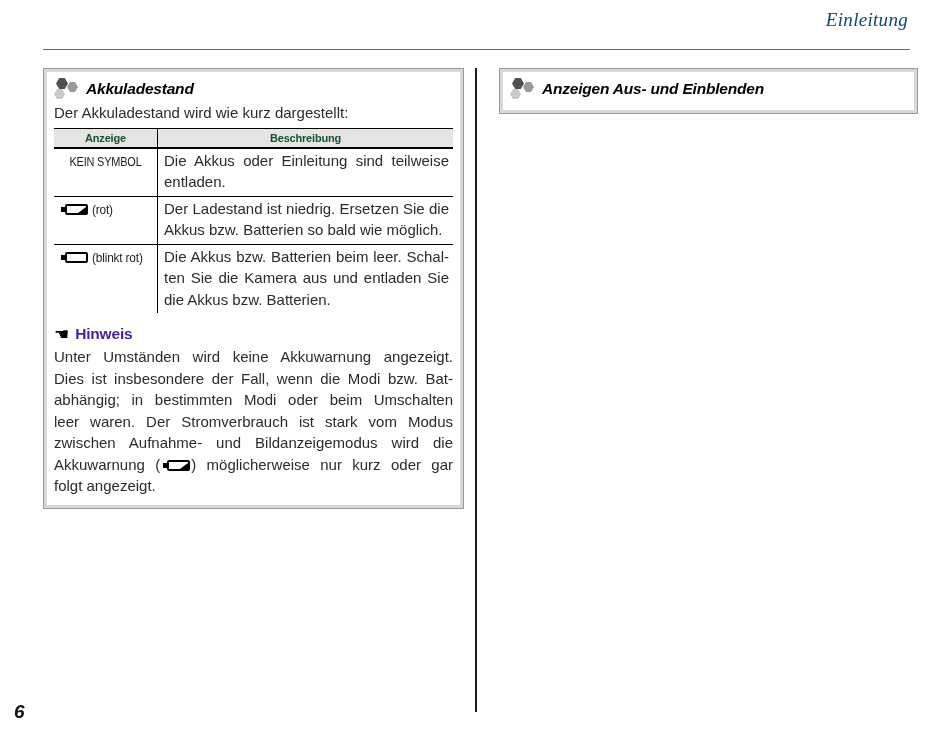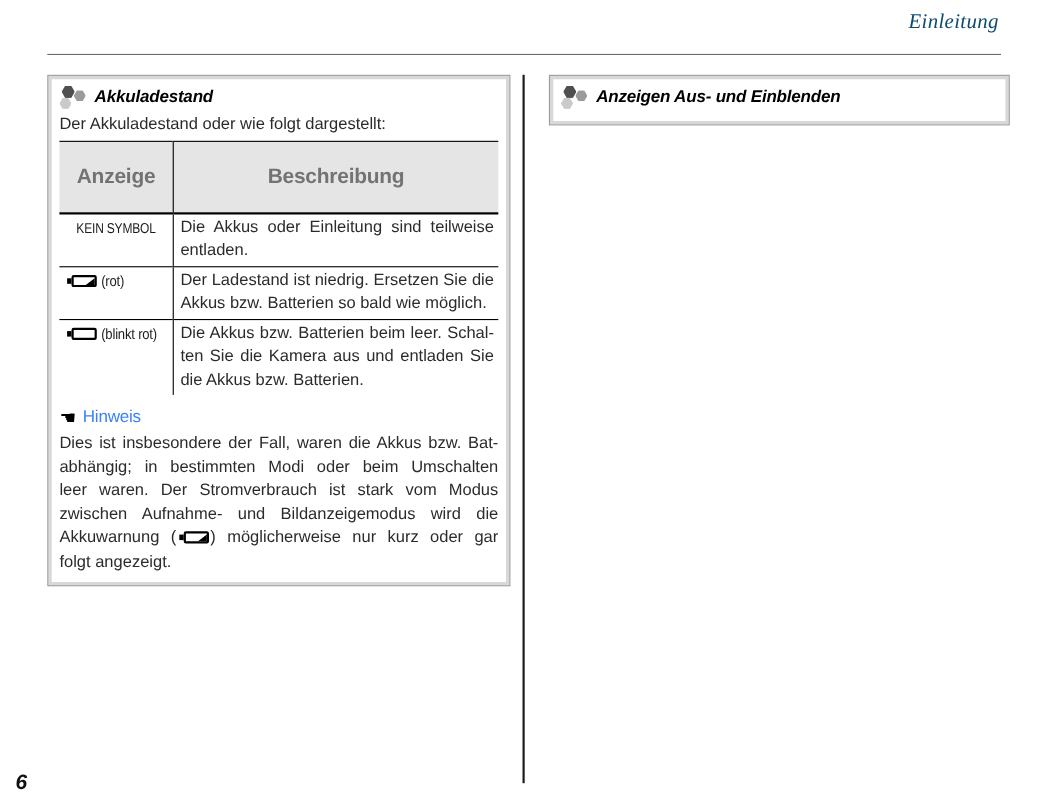--- a/index.html
+++ b/index.html
@@ -48,22 +48,22 @@
   .body-text{font-size:15px;line-height:21.5px;color:#2b2b2b;}
   .jline{text-align:justify;text-align-last:justify;}
   .jline.last{text-align-last:left;}
   .b{font-weight:bold;letter-spacing:-.2px;color:#000;}
   
   table.status-table{
     border-collapse:collapse;width:100%;margin-top:4px;
     border-top:1.5px solid #000;
   }
   table.status-table th{
-    background:#e5e5e5;font-size:19px;font-weight:bold;color:#737373;
-    padding:21px 2px;border-bottom:2.5px solid #000;letter-spacing:-.2px;
+    background:#e5e5e5;font-size:11px;font-weight:bold;color:#14532d;
+    padding:3px 2px;border-bottom:2.5px solid #000;letter-spacing:-.2px;
   }
   table.status-table td{
     vertical-align:top;font-size:15px;line-height:21.5px;
   }
   table.status-table tr + tr td{border-top:1.5px solid #000;}
   .col-ind{width:99px;border-right:1.5px solid #000;}
   td.col-ind{padding:2px 2px 3px 2px;white-space:nowrap;}
   td.col-desc{padding:1px 4px 3px 6px;}
   .no-symbol{
     display:block;text-align:center;font-size:13px;letter-spacing:-.2px;
@@ -86,42 +86,42 @@
   .batt.low::after{ 
     content:"";position:absolute;right:0;bottom:0;width:0;height:0;
     border-style:solid;border-width:0 0 6px 8px;
     border-color:transparent transparent #000 transparent;
   }
   .jline .batt{margin-left:7px;margin-right:1px;}
   
   .note-heading{display:flex;align-items:center;gap:6px;margin:12px 0 3px 0;}
   .note-hand{font-size:17px;line-height:17px;color:#000;
     font-family:"DejaVu Sans", sans-serif;}
-  .note-title{font-weight:normal;font-size:15.5px;color:#3b82f6;letter-spacing:-.2px;}
+  .note-title{font-weight:bold;font-size:15.5px;color:#4c1d95;letter-spacing:-.2px;}
 </style>
 </head>
 <body>
 
 <div id="page">
 
   <div class="header-title">Einleitung</div>
   <div class="top-rule"></div>
   <div class="col-divider"></div>
 
   <div class="info-box" id="left-box">
     <div class="box-heading">
       <span class="hexcluster">
         <span class="hex dark"></span>
         <span class="hex mid"></span>
         <span class="hex light"></span>
       </span>
       <span class="title">Akkuladestand</span>
     </div>
 
-    <div class="body-text">Der Akkuladestand oder wie folgt dargestellt:</div>
+    <div class="body-text">Der Akkuladestand wird wie kurz dargestellt:</div>
 
     <table class="status-table">
       <tbody>
           <tr>
         <th class="col-ind">Anzeige</th>
         <th>Beschreibung</th>
       </tr>
       <tr>
         <td class="col-ind">
           <span class="no-symbol">KEIN SYMBOL</span>
@@ -157,21 +157,22 @@
             </td>
       </tr>
     </tbody>
       </table>
 
     <div class="note-heading">
       <span class="note-hand">☚</span>
       <span class="note-title">Hinweis</span>
     </div>
     <div class="body-text">
-        <div class="jline">Dies ist insbesondere der Fall, waren die Akkus bzw. Bat-</div>
+        <div class="jline">Unter Umständen wird keine Akkuwarnung angezeigt.</div>
+        <div class="jline">Dies ist insbesondere der Fall, wenn die Modi bzw. Bat-</div>
         <div class="jline">abhängig; in bestimmten Modi oder beim Umschalten</div>
         <div class="jline">leer waren. Der Stromverbrauch ist stark vom Modus</div>
         <div class="jline">zwischen Aufnahme- und Bildanzeigemodus wird die</div>
         <div class="jline">Akkuwarnung (<span class="batt low"></span>) möglicherweise nur kurz oder gar</div>
         <div class="jline last">folgt angezeigt.</div>
       </div>
   </div>
 
   <div class="info-box" id="right-box">
     <div class="box-heading">

